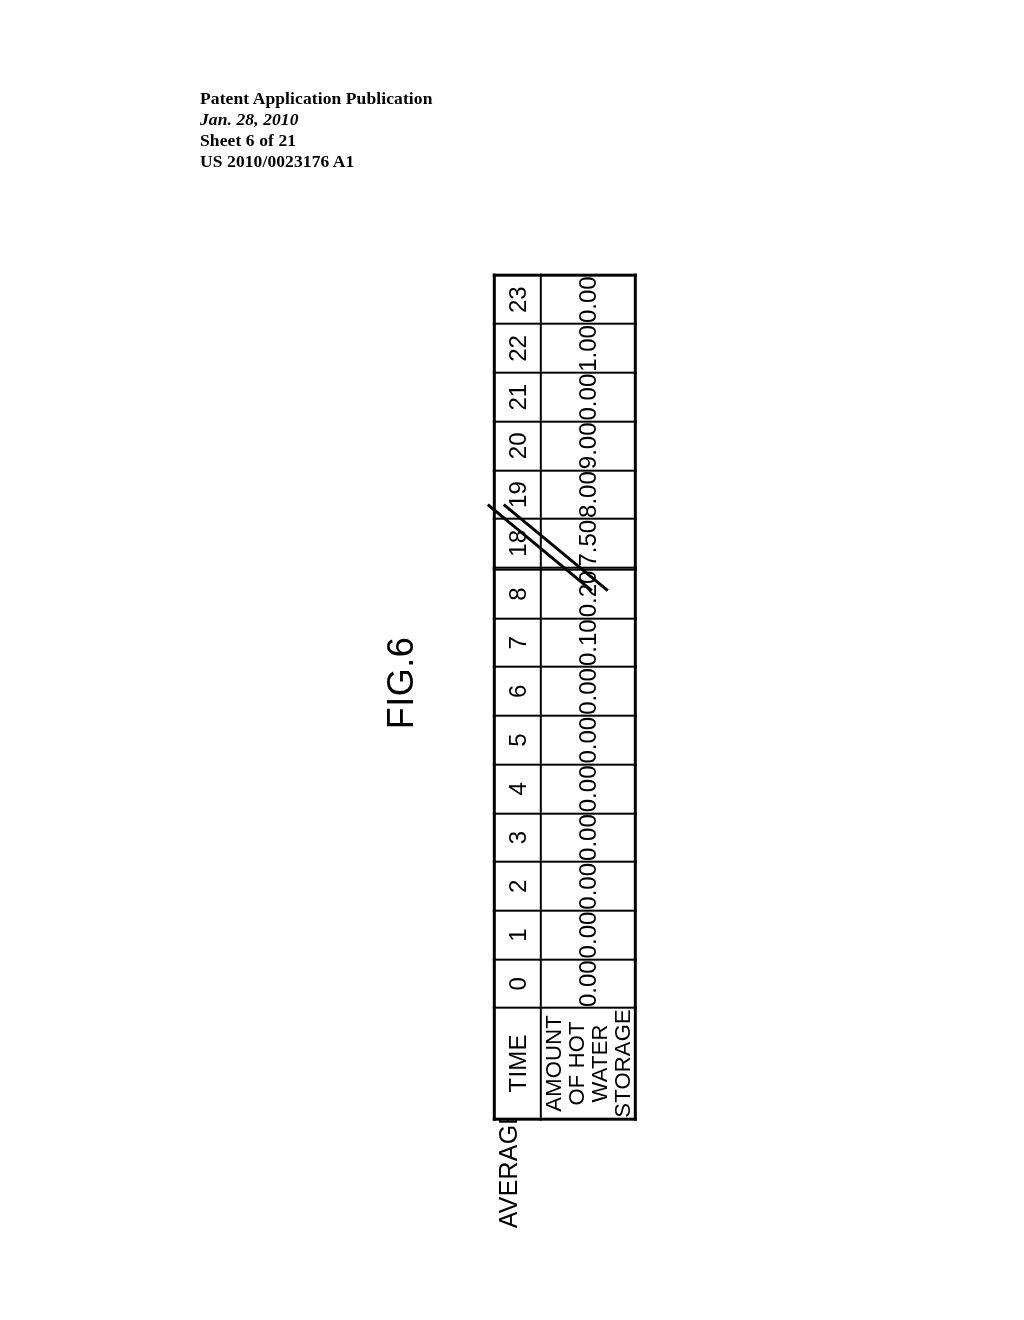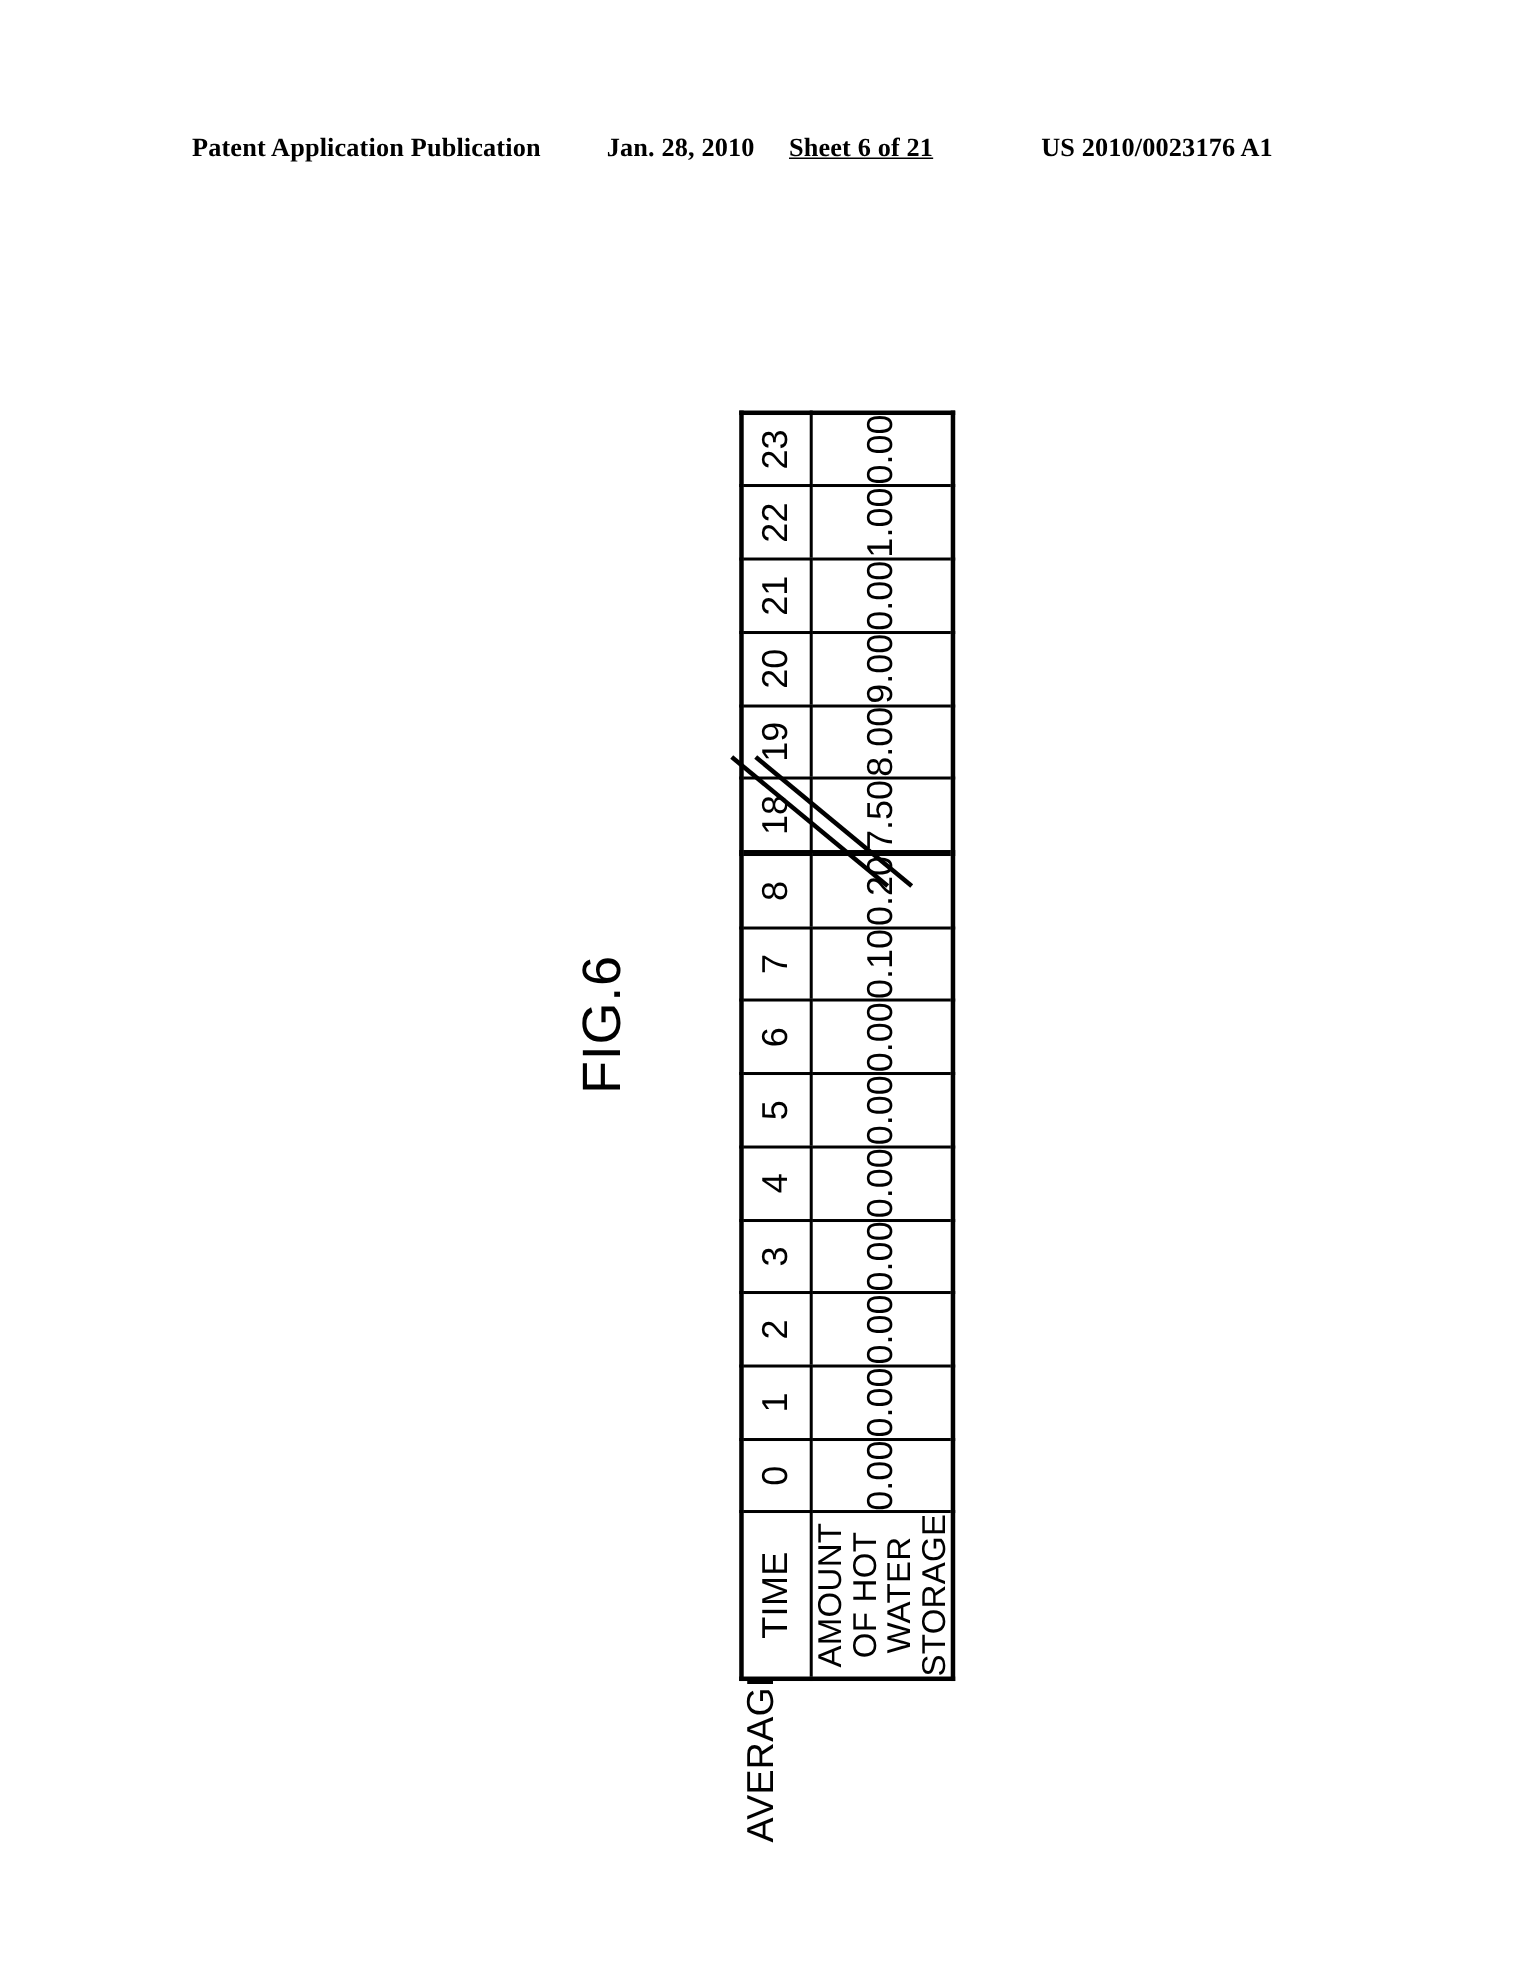--- a/index.html
+++ b/index.html
@@ -22,24 +22,25 @@
     top: 88px;
     left: 128px;
     width: 768px;
     display: flex;
     align-items: baseline;
     font-family: "Liberation Serif", serif;
     font-weight: bold;
     font-size: 17.5px;
     letter-spacing: 0.1px;
     white-space: nowrap;
+    flex-direction: column;
   }
   .ph-pub   { }
-  .ph-date  { margin-left: 44px; }
-  .ph-sheet { margin-left: 23px; text-decoration: underline; }
+  .ph-date  { margin-left: 44px; font-style: italic; }
+  .ph-sheet { margin-left: 23px; }
   .ph-num   { margin-left: 72px; }
 
   
   .figure {
     position: absolute;
     left: 0;
     top: 0;
     width: 1024px;
     height: 1320px;
   }

